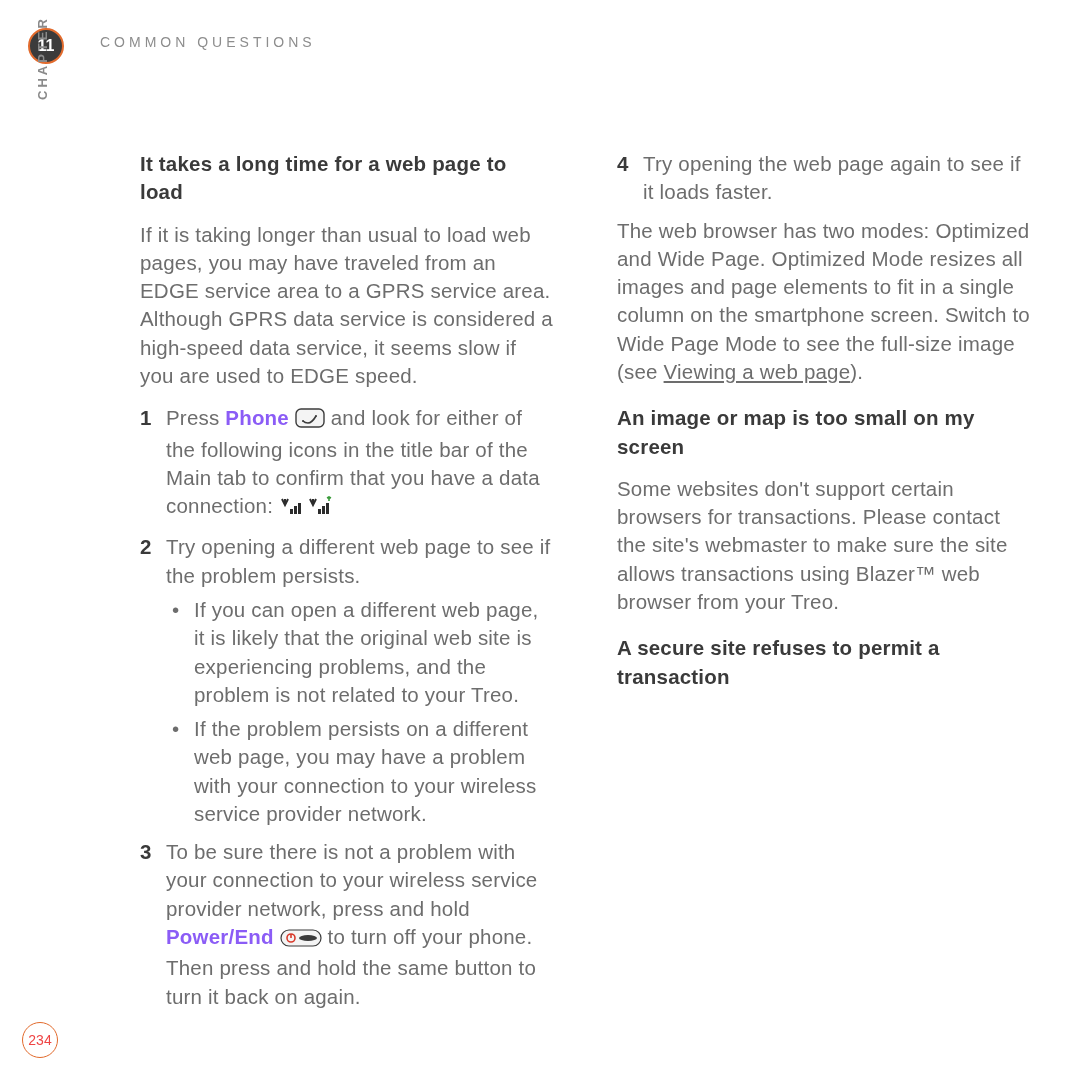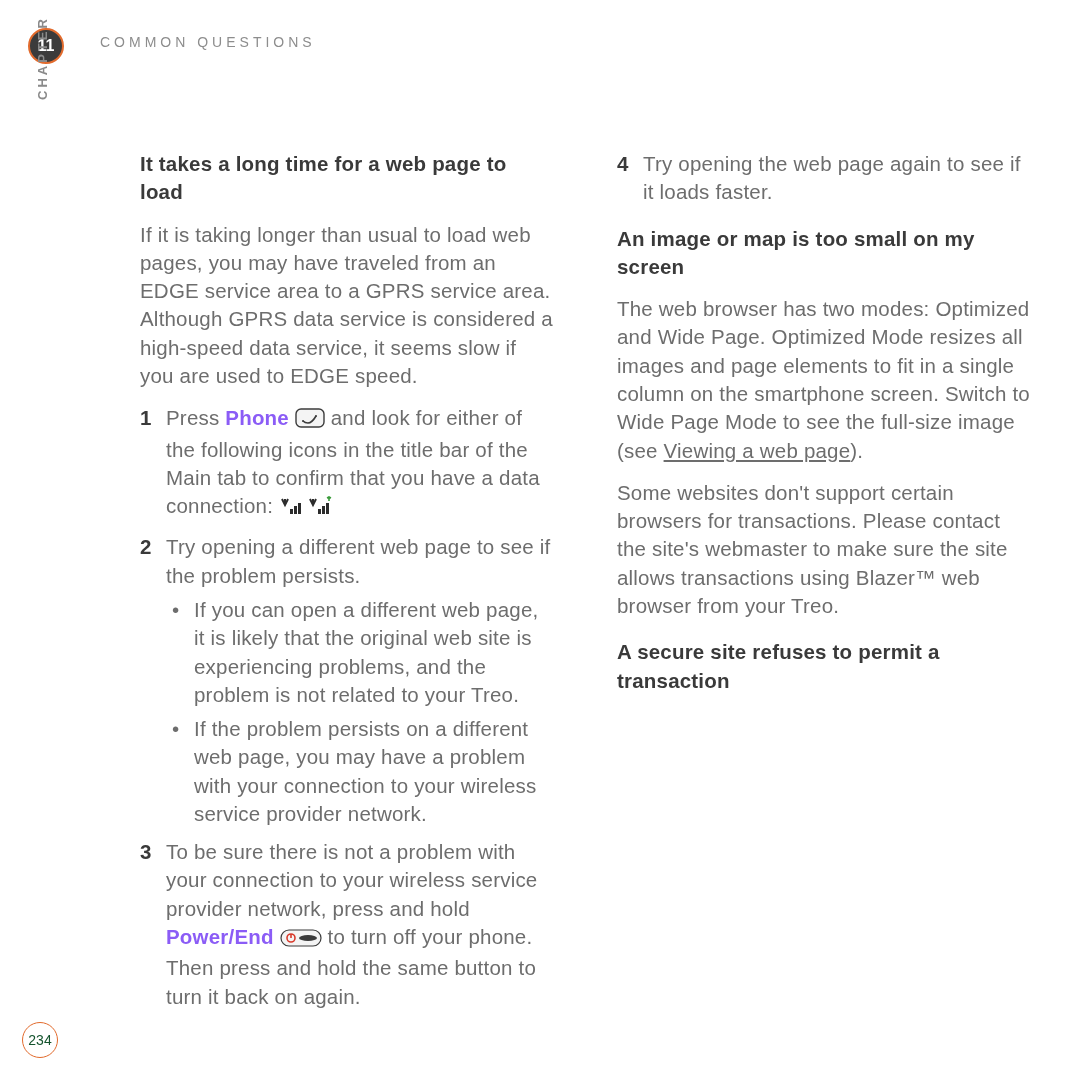--- a/index.html
+++ b/index.html
@@ -116,21 +116,21 @@
     bottom: 22px;
     left: 22px;
     width: 34px;
     height: 34px;
     border: 1.5px solid #e26b2d;
     border-radius: 50%;
     display: flex;
     align-items: center;
     justify-content: center;
     font-size: 14px;
-    color: #14532d;
+    color: #ef4444;
   }
 </style>
 </head>
 <body>
 
 <div class="page">
   <div class="chapter-badge">
     <span>11</span>
   </div>
   <div class="chapter-label">CHAPTER</div>
@@ -208,25 +208,25 @@
         </div>
       </div>
     </div>
 
     <div class="col">
       <div class="num-list">
         <div class="num">4</div>
         <div class="num-body">Try opening the web page again to see if it loads faster.</div>
       </div>
 
+      <div class="para">
+        <span>The web browser has two modes: Optimized and Wide Page. Optimized Mode resizes all images and page elements to fit in a single column on the smartphone screen. Switch to Wide Page Mode to see the full-size image (see </span><span class="link">Viewing a web page</span><span>).</span>
+      </div>
       <div class="para" style="margin-top:18px">
         <span class="h">An image or map is too small on my screen</span>
-      </div>
-      <div class="para">
-        <span>The web browser has two modes: Optimized and Wide Page. Optimized Mode resizes all images and page elements to fit in a single column on the smartphone screen. Switch to Wide Page Mode to see the full-size image (see </span><span class="link">Viewing a web page</span><span>).</span>
       </div>
 
       <div class="para">Some websites don't support certain browsers for transactions. Please contact the site's webmaster to make sure the site allows transactions using Blazer™ web browser from your Treo.</div>
       <div class="para" style="margin-top:18px">
         <span class="h">A secure site refuses to permit a transaction</span>
       </div>
     </div>
   </div>
 
   <div class="page-num">

